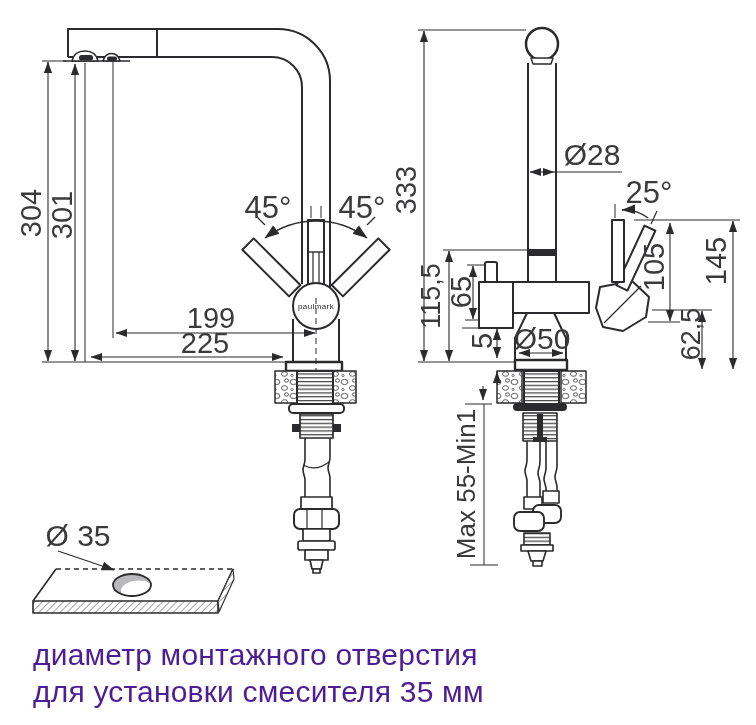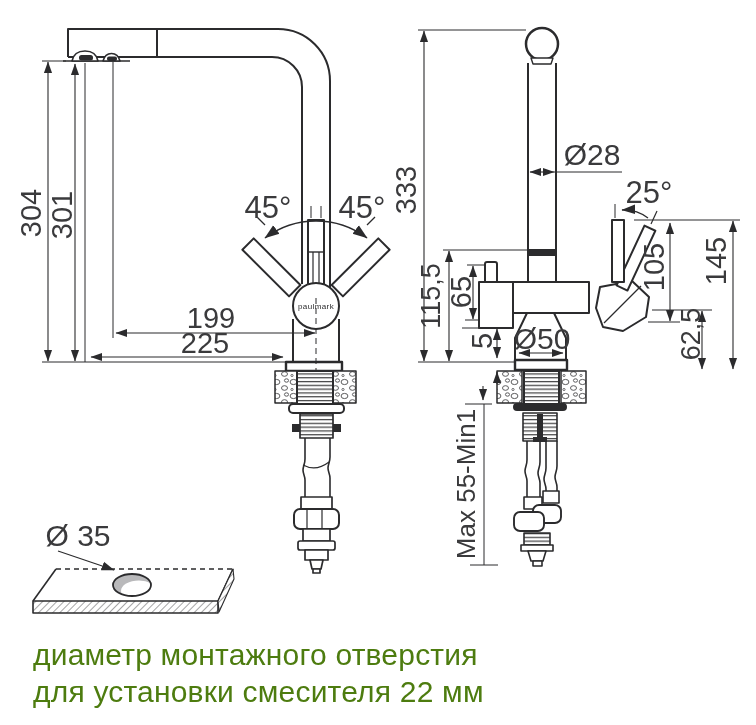--- a/index.html
+++ b/index.html
@@ -13,21 +13,21 @@
     fill:#3a3a3c;
   }
   .dim{font-size:29px;}
   .dim-s{font-size:27px;}
   .ang{font-size:31px;}
   .dia{font-size:30px;}
   .mm{font-size:26px;}
   .logo{font-size:8px;letter-spacing:.4px;fill:#2b2b2d;}
   .caption{
     position:absolute;left:33px;top:636px;width:700px;
-    font-size:30px;line-height:37px;color:#4d7c0f;letter-spacing:.2px;
+    font-size:30px;line-height:37px;color:#4c1d95;letter-spacing:.2px;
   }
 </style>
 </head>
 <body>
 
 <svg width="756" height="725" viewBox="0 0 756 725">
   <defs>
     <marker id="ma" viewBox="0 0 10 10" refX="9.2" refY="5" markerWidth="11" markerHeight="11" orient="auto-start-reverse">
       <path d="M0,1.6 L9.6,5 L0,8.4 Z" fill="#2b2b2d"></path>
     </marker>
@@ -249,14 +249,14 @@
     <text class="dim" x="716" y="261" transform="rotate(-90 716 261)" dominant-baseline="central">145</text>
     <text class="dim-s" x="691" y="334" transform="rotate(-90 691 334)" dominant-baseline="central">62,5</text>
     <text class="mm" x="466" y="484" transform="rotate(-90 466 484)" dominant-baseline="central">Max 55-Min1</text>
 
     <text class="dia" x="78" y="546">Ø 35</text>
   </g>
 </svg>
 
 <div class="caption">
   <div>диаметр монтажного отверстия</div>
-  <div>для установки смесителя 22 мм</div>
+  <div>для установки смесителя 35 мм</div>
 </div>
 
 </body></html>

